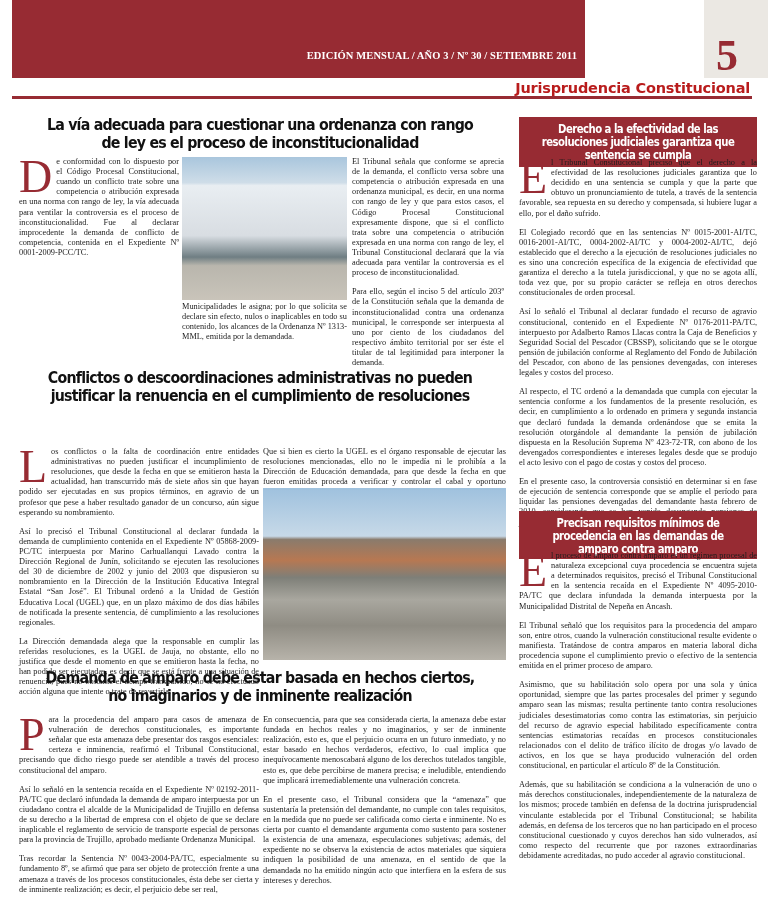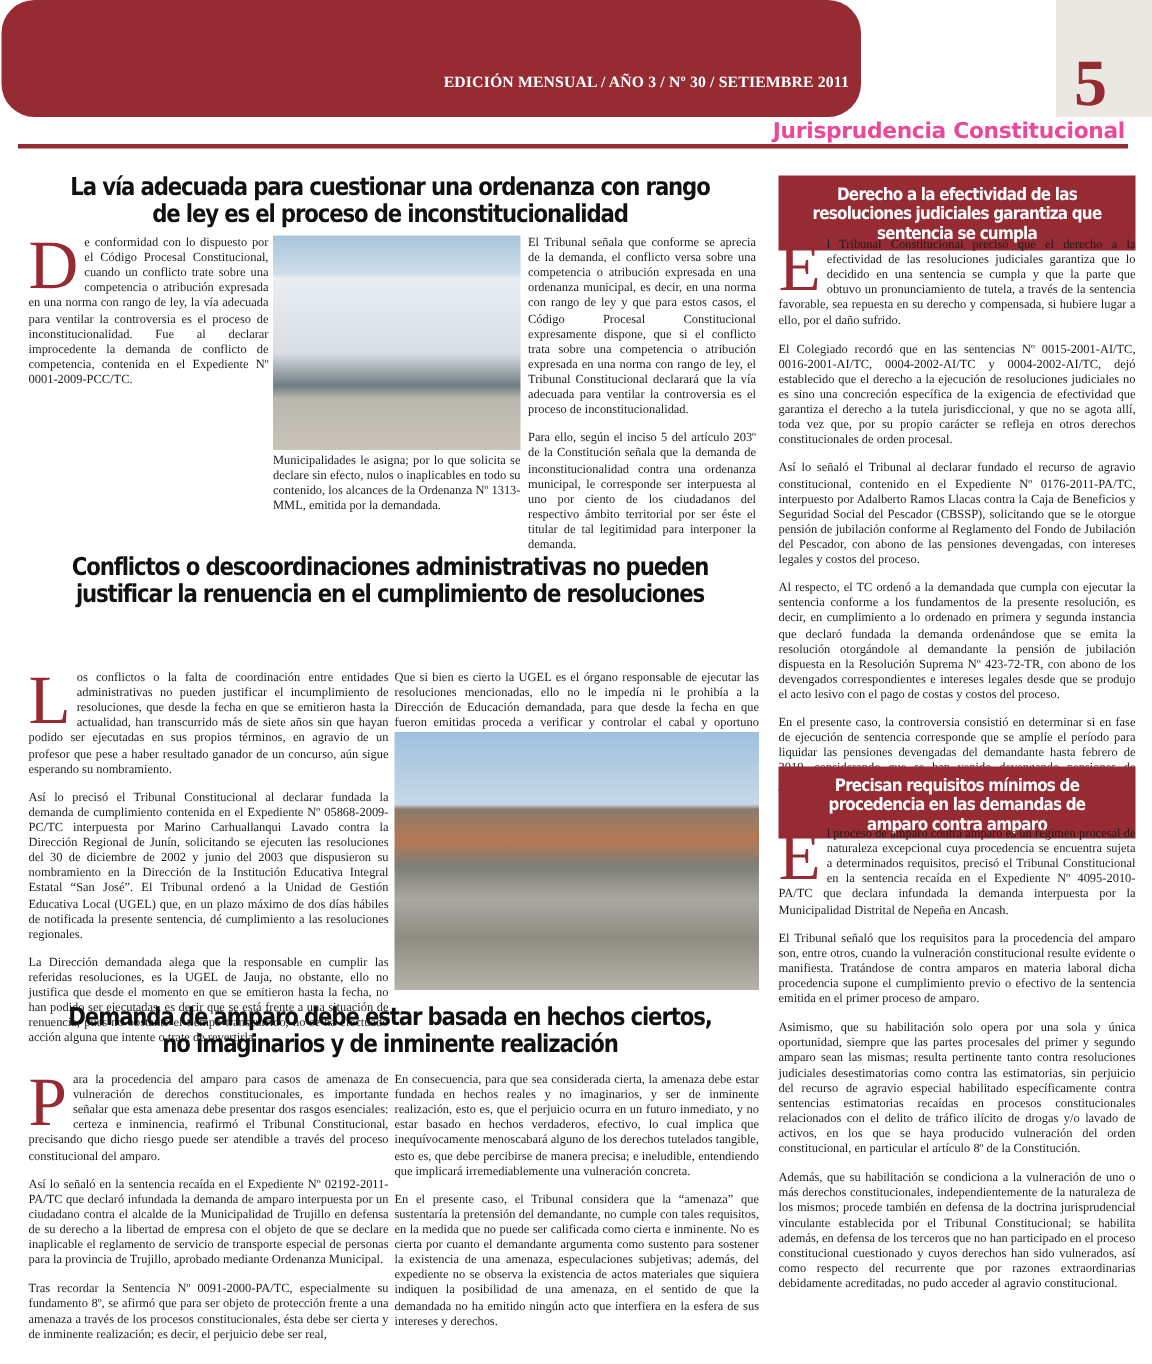--- a/index.html
+++ b/index.html
@@ -1,23 +1,23 @@
 <!DOCTYPE html>
 <html><head>
 <meta charset="utf-8">
 <style>
   * { box-sizing: border-box; margin: 0; padding: 0; }
   html, body { width: 768px; height: 909px; background: #ffffff; overflow: hidden; }
   body { position: relative; font-family: "Liberation Serif", serif; color: #1a1a1a; }
 
-  .topbar { position: absolute; left: 1px; top: 0; width: 573px; height: 78px; background: #972b33; border-radius: 22px; }
+  .topbar { position: absolute; left: 12px; top: 0; width: 573px; height: 78px; background: #972b33; }
   .topbar-edition { position: absolute; right: 8px; top: 50px; color: #ffffff; font-family: "Liberation Serif", serif; font-weight: bold; font-size: 10.5px; letter-spacing: 0.1px; }
   .page-num-box { position: absolute; left: 704px; top: 0; width: 64px; height: 78px; background: #ebe8e3; }
   .page-num { position: absolute; left: 12px; top: 34px; font-family: "Liberation Serif", serif; font-weight: bold; font-size: 44px; color: #972b33; line-height: 1; }
-  .section-title { position: absolute; right: 18px; top: 80px; font-family: "DejaVu Sans", sans-serif; font-weight: bold; font-size: 14.5px; color: #ec4899; letter-spacing: -0.2px; margin-left: 21px; }
+  .section-title { position: absolute; right: 18px; top: 80px; font-family: "DejaVu Sans", sans-serif; font-weight: bold; font-size: 14.5px; color: #b91c1c; letter-spacing: -0.2px; margin-left: 21px; }
   .section-rule { position: absolute; left: 12px; top: 96px; width: 740px; height: 3px; background: #972b33; }
 
   .headline { position: absolute; text-align: center; font-family: "DejaVu Sans", sans-serif; font-weight: bold; color: #111; letter-spacing: -0.9px; line-height: 1.12; }
   .headline.big { font-size: 16.5px; transform: scaleX(0.86); transform-origin: center top; }
 
   .col { position: absolute; font-size: 8.3px; line-height: 1.22; text-align: justify; color: #1c1c1c; }
   .col p { margin-bottom: 9px; }
   .dropcap { float: left; font-family: "Liberation Serif", serif; color: #972b33; font-size: 46px; line-height: 38px; margin: 1px 4px -2px 0; }
 
   .photo { position: absolute; overflow: hidden; }
@@ -63,21 +63,21 @@
 <div class="col" style="left:263px; top:447px; width:243px;">
   <p>Que si bien es cierto la UGEL es el órgano responsable de ejecutar las resoluciones mencionadas, ello no le impedía ni le prohibía a la Dirección de Educación demandada, para que desde la fecha en que fueron emitidas proceda a verificar y controlar el cabal y oportuno cumplimiento del mandato contenido en ellas, pues estructuralmente la unidad referida es un órgano subordinado a la Dirección de Educación.</p>
 </div>
 <div class="photo photo-city" style="left:263px; top:488px; width:243px; height:172px;"></div>
 
 <div class="headline big" style="left:10px; top:669px; width:500px;">Demanda de amparo debe estar basada en hechos ciertos, no imaginarios y de inminente realización</div>
 
 <div class="col" style="left:19px; top:715px; width:240px;">
   <p><span class="dropcap">P</span><span>ara la procedencia del amparo para casos de amenaza de vulneración de derechos constitucionales, es importante señalar que esta amenaza debe presentar dos rasgos esenciales: certeza e inminencia, reafirmó el Tribunal Constitucional, precisando que dicho riesgo puede ser atendible a través del proceso constitucional del amparo.</span></p>
   <p>Así lo señaló en la sentencia recaída en el Expediente Nº 02192-2011-PA/TC que declaró infundada la demanda de amparo interpuesta por un ciudadano contra el alcalde de la Municipalidad de Trujillo en defensa de su derecho a la libertad de empresa con el objeto de que se declare inaplicable el reglamento de servicio de transporte especial de personas para la provincia de Trujillo, aprobado mediante Ordenanza Municipal.</p>
-  <p>Tras recordar la Sentencia Nº 0091-2000-PA/TC, especialmente su fundamento 8º, se afirmó que para ser objeto de protección frente a una amenaza a través de los procesos constitucionales, ésta debe ser cierta y de inminente realización; es decir, el perjuicio debe ser real,</p>
+  <p>Tras recordar la Sentencia Nº 0043-2004-PA/TC, especialmente su fundamento 8º, se afirmó que para ser objeto de protección frente a una amenaza a través de los procesos constitucionales, ésta debe ser cierta y de inminente realización; es decir, el perjuicio debe ser real,</p>
 </div>
 <div class="col" style="left:263px; top:715px; width:243px;">
   <p>En consecuencia, para que sea considerada cierta, la amenaza debe estar fundada en hechos reales y no imaginarios, y ser de inminente realización, esto es, que el perjuicio ocurra en un futuro inmediato, y no estar basado en hechos verdaderos, efectivo, lo cual implica que inequívocamente menoscabará alguno de los derechos tutelados tangible, esto es, que debe percibirse de manera precisa; e ineludible, entendiendo que implicará irremediablemente una vulneración concreta.</p>
   <p>En el presente caso, el Tribunal considera que la “amenaza” que sustentaría la pretensión del demandante, no cumple con tales requisitos, en la medida que no puede ser calificada como cierta e inminente. No es cierta por cuanto el demandante argumenta como sustento para sostener la existencia de una amenaza, especulaciones subjetivas; además, del expediente no se observa la existencia de actos materiales que siquiera indiquen la posibilidad de una amenaza, en el sentido de que la demandada no ha emitido ningún acto que interfiera en la esfera de sus intereses y derechos.</p>
 </div>
 
 <div class="side-header" style="top:117px; height:50px;">
   <span>Derecho a la efectividad de las resoluciones judiciales garantiza que sentencia se cumpla</span>
 </div>
 <div class="col" style="left:519px; top:158px; width:238px;">

